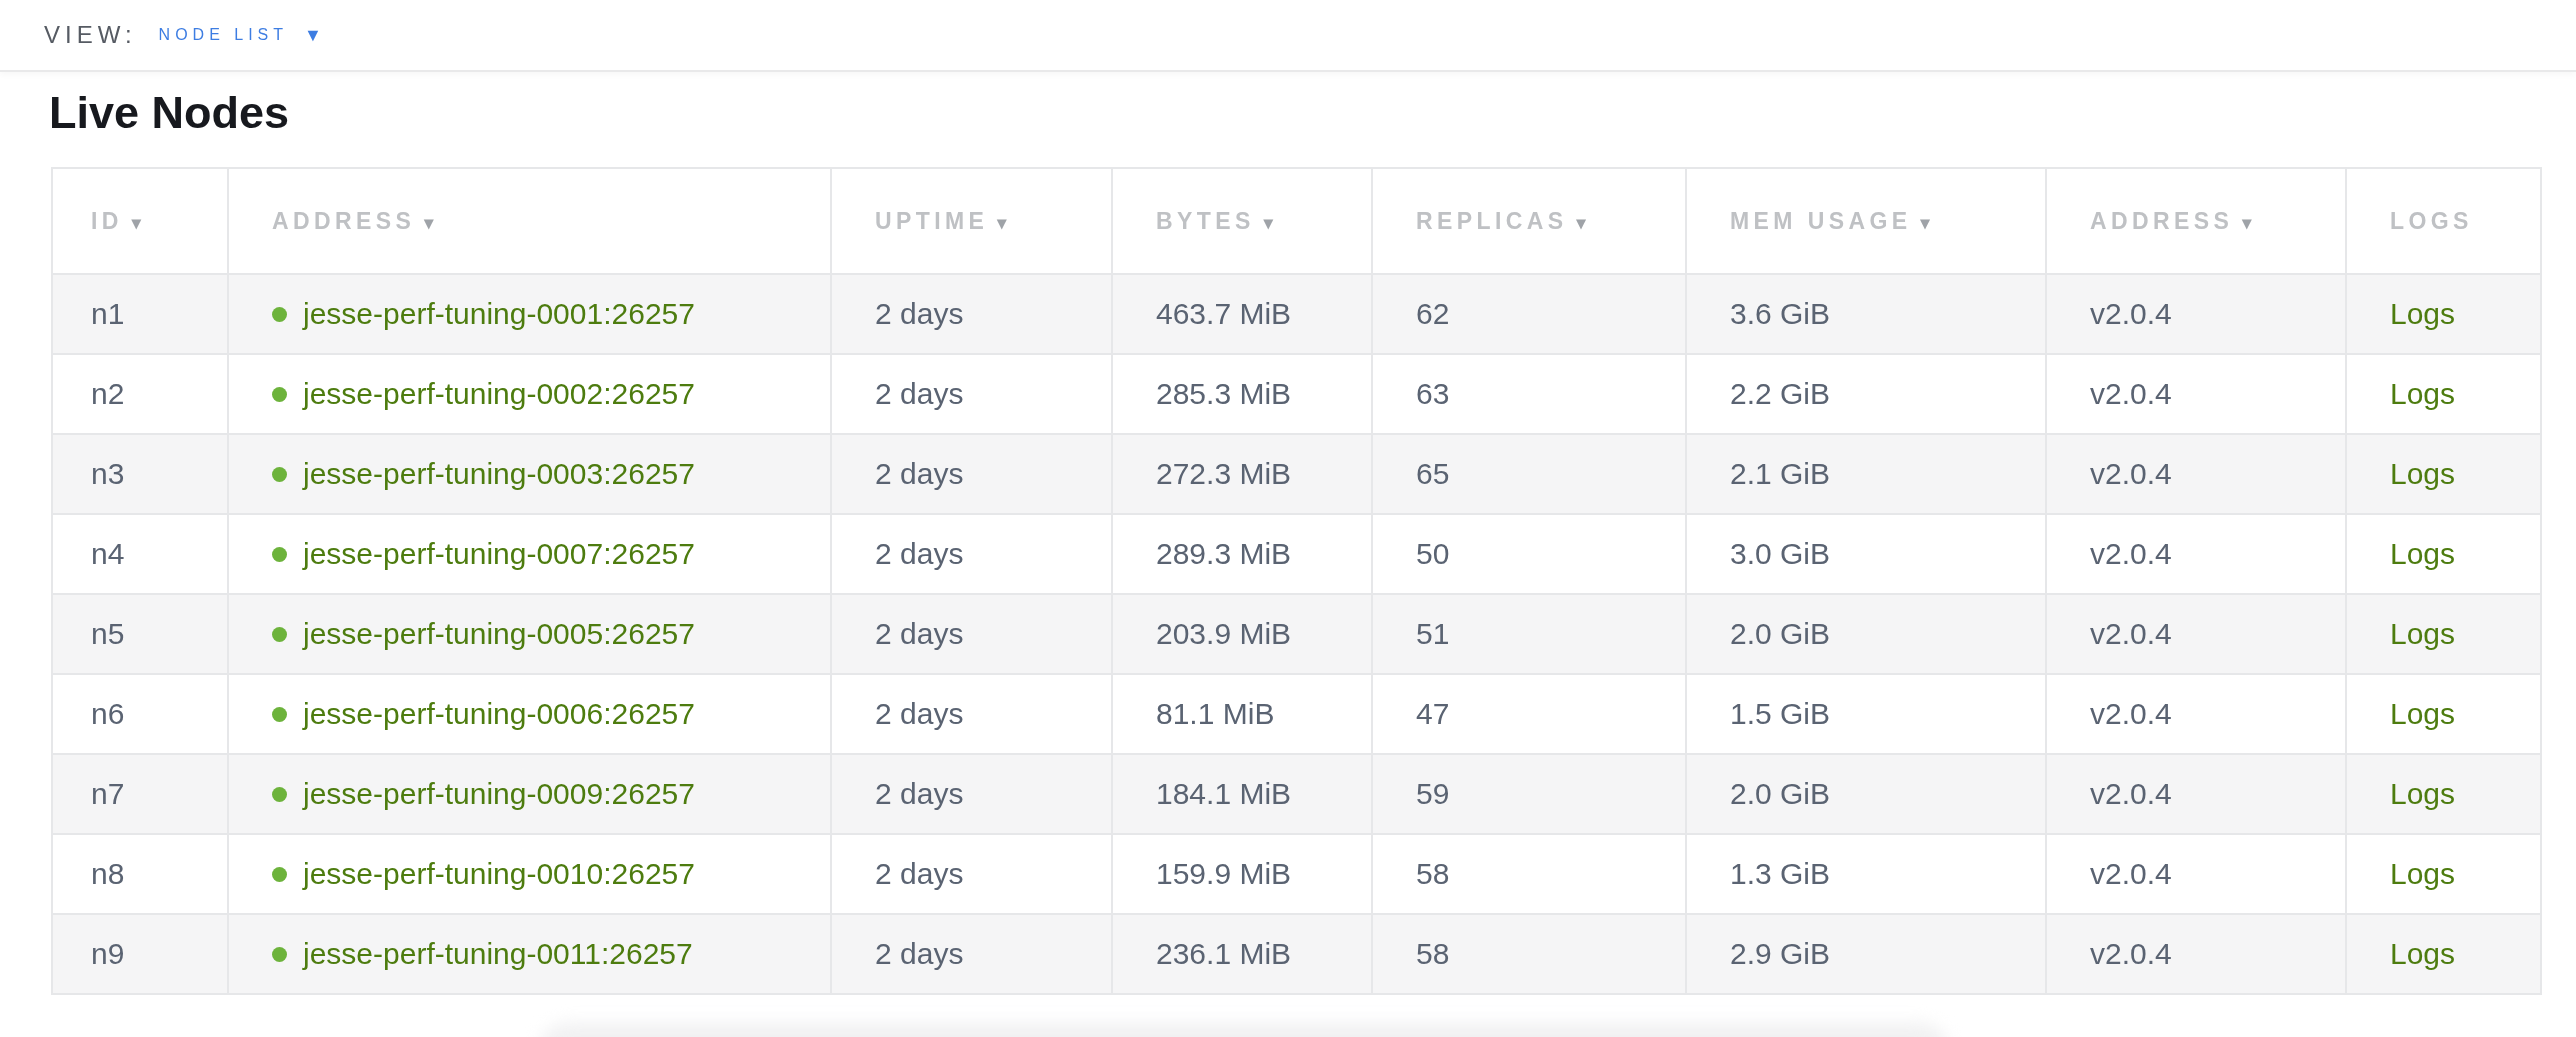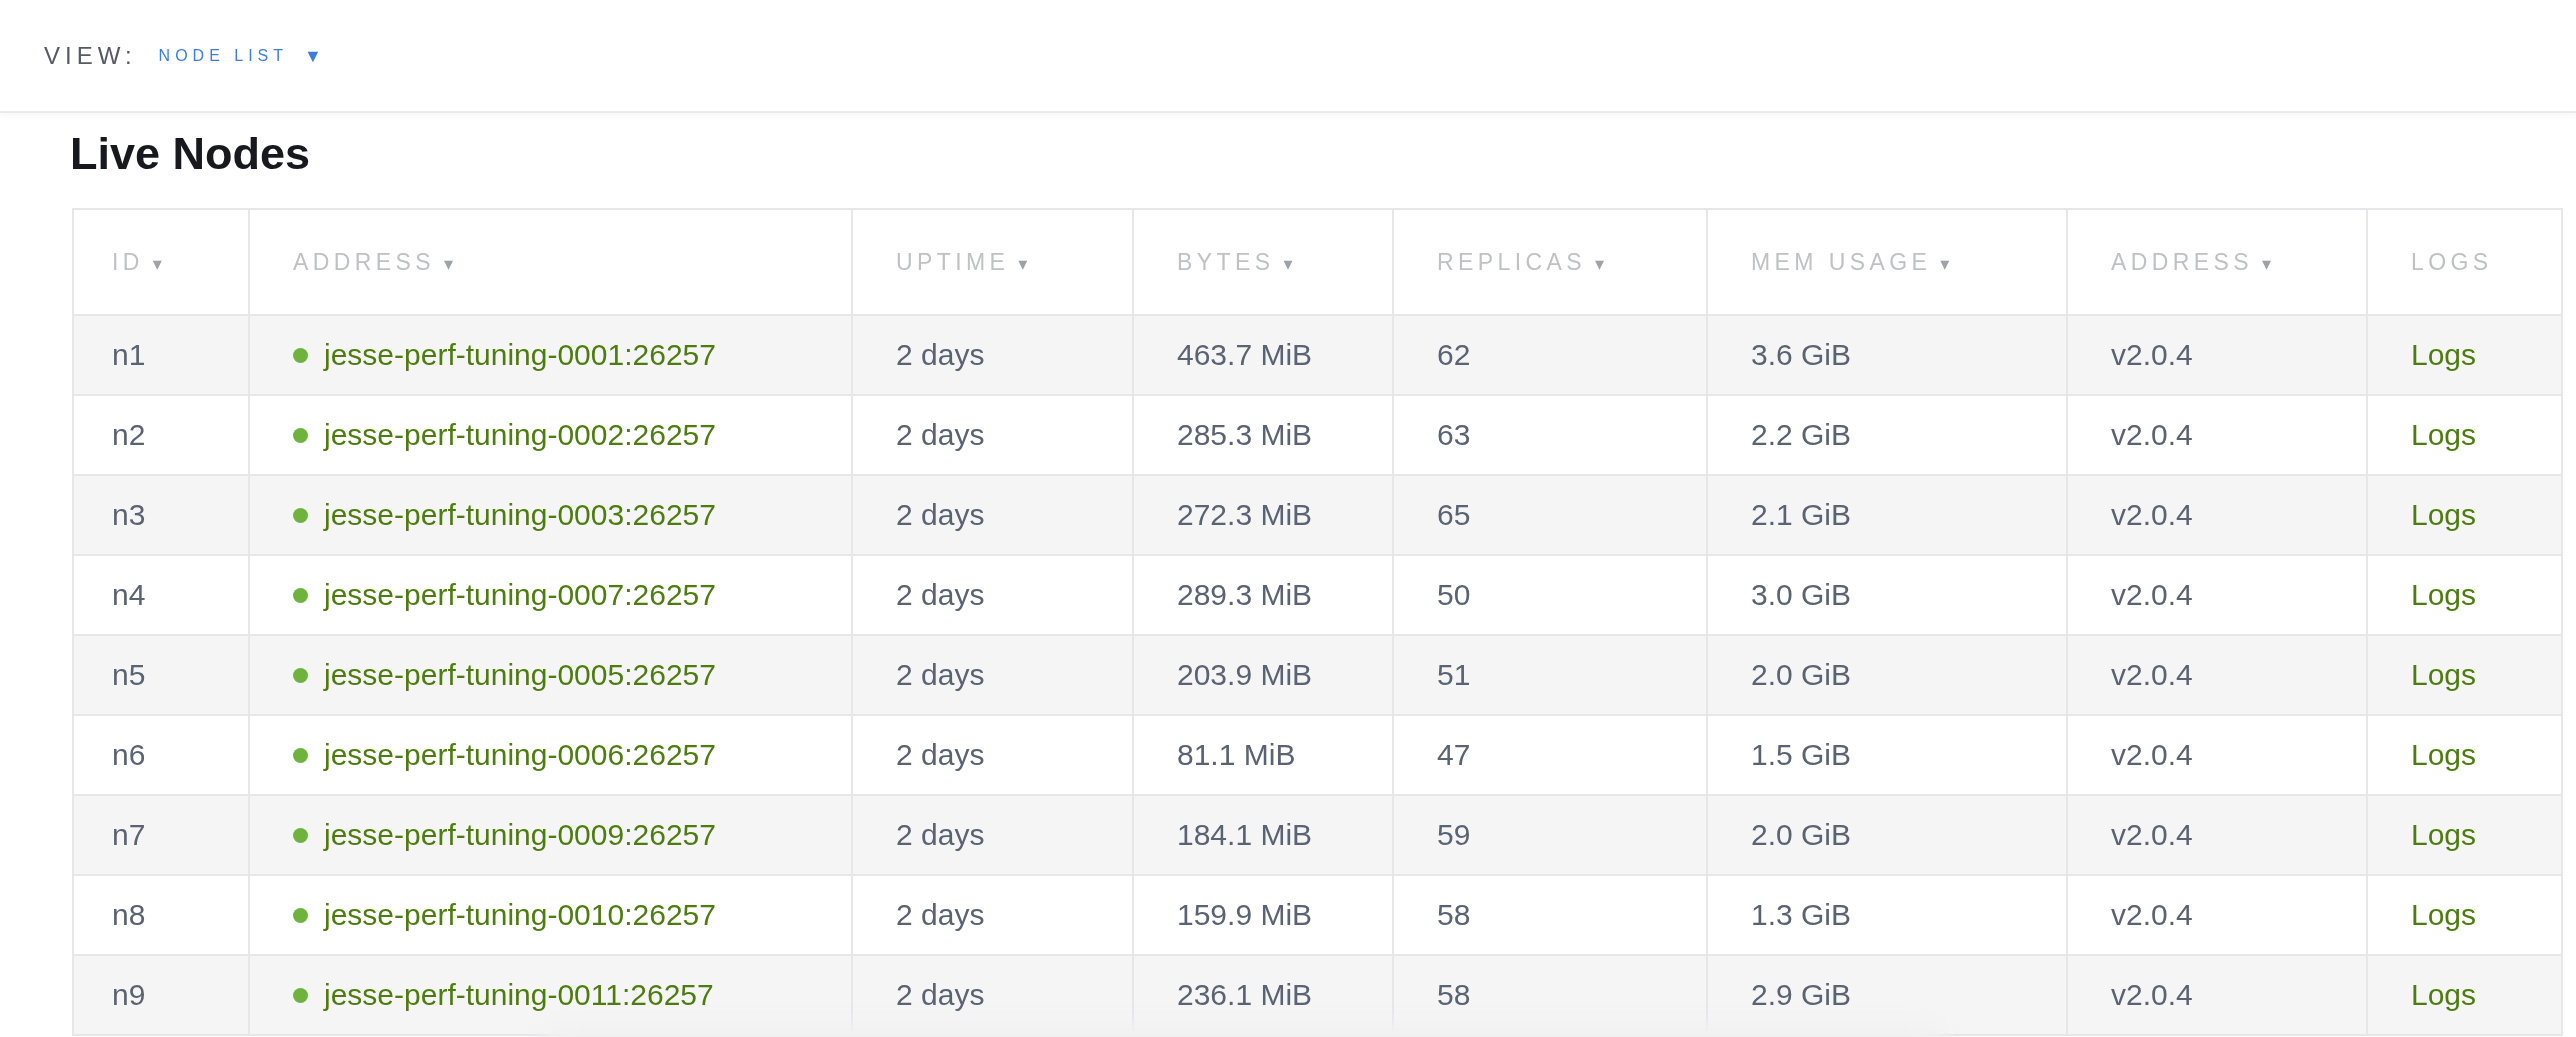--- a/index.html
+++ b/index.html
@@ -5,21 +5,21 @@
   * { box-sizing: border-box; }
   html, body {
     margin: 0; padding: 0;
     width: 2576px; height: 1037px;
     background: #ffffff;
     overflow: hidden;
     font-family: "Liberation Sans", sans-serif;
   }
   
   .view-bar {
-    height: 113px;
+    height: 72px;
     background: #ffffff;
     border-bottom: 2px solid #e9e9ea;
     box-shadow: 0 3px 6px rgba(0,0,0,0.03);
     display: flex;
     align-items: center;
     padding-left: 44px;
     position: relative;
     z-index: 2;
   }
   .view-label {
@@ -40,21 +40,21 @@
     color: #3d7de2;
     font-weight: 500;
   }
   .view-caret {
     font-size: 18px;
     color: #3d7de2;
     margin-left: 16px;
     line-height: 1;
   }
   
-  .content { padding: 14px 0 0 70px; position: relative; }
+  .content { padding: 14px 0 0 49px; position: relative; }
   .page-title {
     margin: 0;
     font-size: 45px;
     line-height: 54px;
     color: #17191e;
     font-weight: 600;
   }
   
   .nodes-table {
     margin-top: 27px;
@@ -68,21 +68,21 @@
     text-align: left;
     vertical-align: middle;
     overflow: hidden;
     white-space: nowrap;
   }
   .nodes-table th {
     height: 106px;
     background: #ffffff;
     color: #bfc1c4;
     font-size: 23px;
-    font-weight: 400;
+    font-weight: 700;
     letter-spacing: 4.4px;
     padding-left: 43px;
   }
   .nodes-table th.col-id { padding-left: 38px; }
   .sort-caret {
     font-size: 18px;
     color: #9fa3a8;
     letter-spacing: 0;
     margin-left: 9px;
   }

